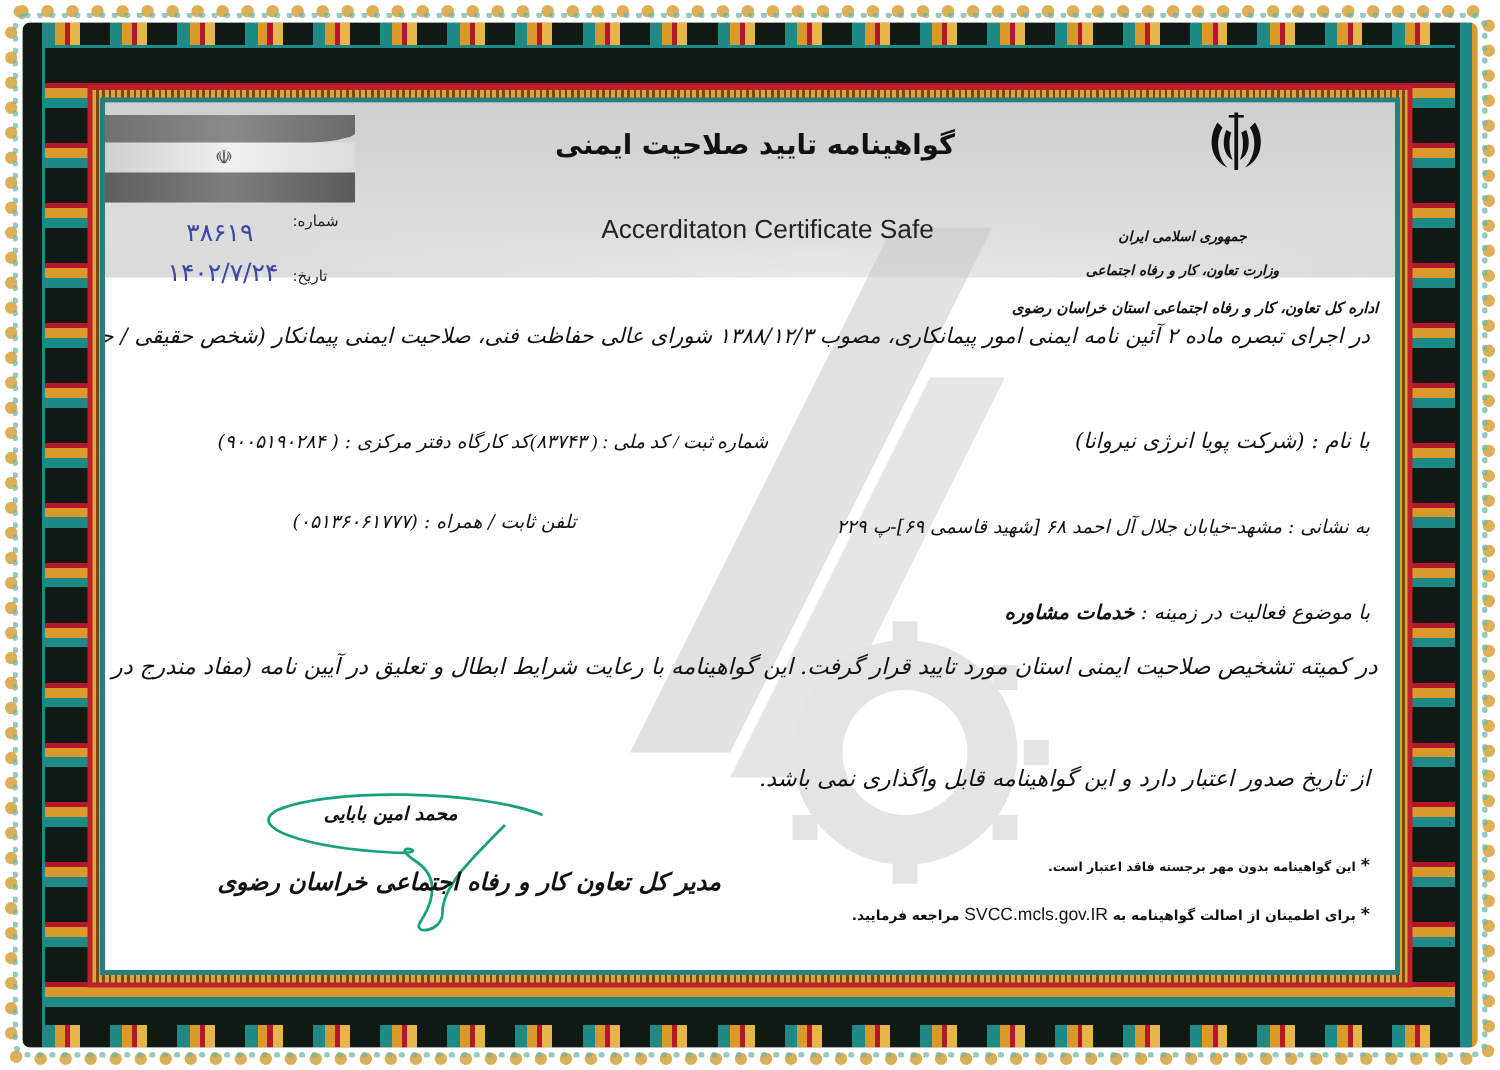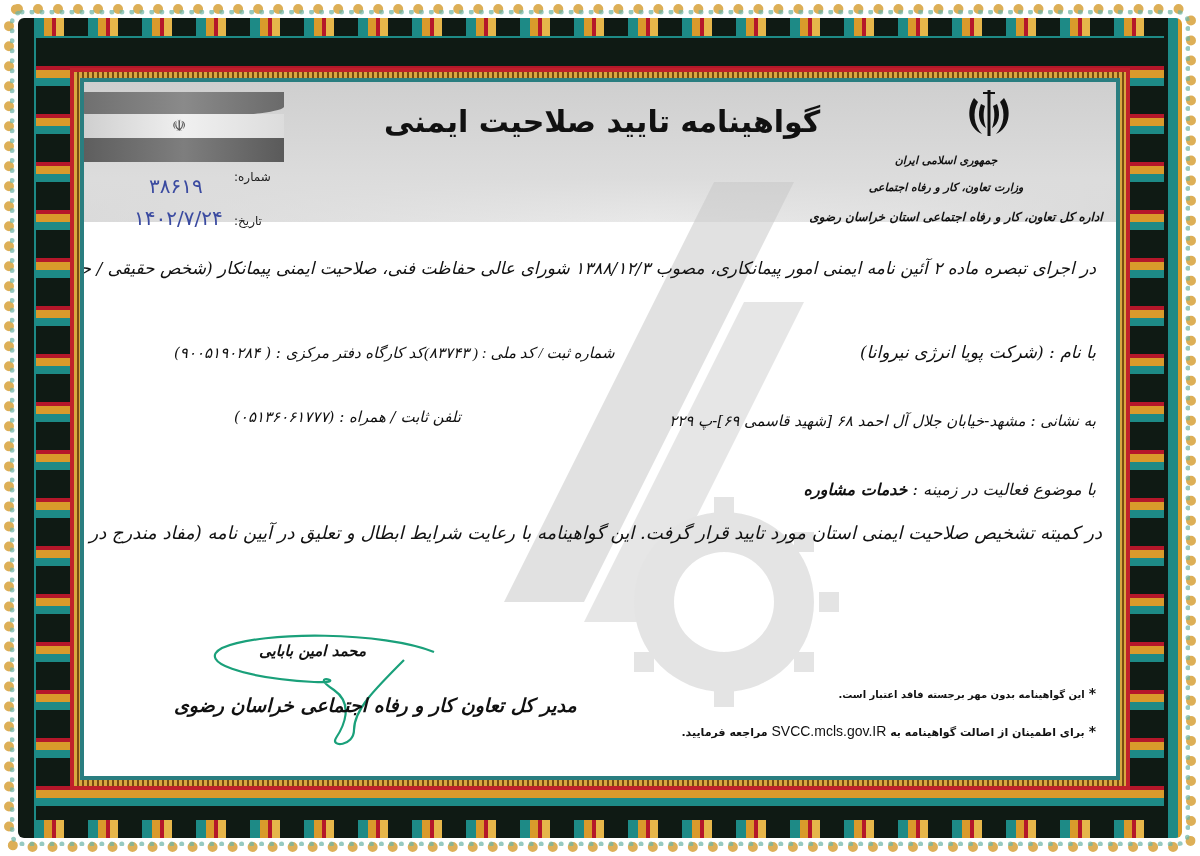--- a/index.html
+++ b/index.html
@@ -30,27 +30,27 @@
 
   .flag { position:absolute; left:0px; top:10px; width:200px; height:72px; }
   .flag .stripe { position:absolute; left:0; width:200px; height:24px; }
   .flag .s1 { top:0; background:linear-gradient(90deg,#707070,#8a8a8a,#6a6a6a); border-radius:0 0 40% 10%; }
   .flag .s2 { top:22px; background:linear-gradient(90deg,#cfcfcf,#f0f0f0,#dcdcdc); }
   .flag .s3 { top:46px; background:linear-gradient(90deg,#5e5e5e,#7e7e7e,#5a5a5a); }
   .flag .emblem { position:absolute; left:88px; top:24px; font-size:16px; color:#555; }
 
   .emblem-right { position:absolute; left:880px; top:6px; width:50px; height:52px; }
 
-  .title-fa { position:absolute; left:300px; top:22px; width:440px; text-align:left; direction:rtl;
-    font-family:"DejaVu Sans", sans-serif; font-weight:bold; font-size:30px; color:#111; letter-spacing:0; }
+  .title-fa { position:absolute; left:300px; top:22px; width:440px; text-align:center; direction:rtl;
+    font-family:"DejaVu Sans", sans-serif; font-weight:bold; font-size:22px; color:#111; letter-spacing:0; }
   .title-en { position:absolute; left:360px; top:90px; width:340px; text-align:center;
     font-family:"Liberation Sans", sans-serif; font-size:21px; color:#222; }
 
   .gov { position:absolute; right:40px; width:260px; text-align:center; direction:rtl;
-    font-family:"DejaVu Serif", serif; font-style:italic; font-weight:bold; color:#111; }
+    font-family:"DejaVu Serif", serif; font-style:italic; font-weight:bold; color:#111;margin-top:29px; }
   .gov.l1 { top:72px; font-size:11px; }
   .gov.l2 { top:99px; font-size:11px; }
   .gov.l3 { top:128px; font-size:12px; right:10px; width:300px; }
 
   .meta-label { position:absolute; direction:rtl; font-size:12px; color:#222; }
   .meta-value { position:absolute; font-family:"DejaVu Sans", sans-serif; font-size:20px; color:#3a4aa0; letter-spacing:2px; }
 
   .line { position:absolute; direction:rtl; font-family:"DejaVu Serif", serif; font-style:italic; color:#111; white-space:nowrap; }
   .l-intro { right:20px; top:176px; font-size:17px; }
   .l-name { right:20px; top:260px; font-size:17px; }
@@ -111,20 +111,21 @@
   <svg class="emblem-right" viewBox="0 0 50 52">
     <path d="M10,10 C2,22 4,40 18,46 C10,38 8,24 14,14 Z" fill="#111"></path>
     <path d="M40,10 C48,22 46,40 32,46 C40,38 42,24 36,14 Z" fill="#111"></path>
     <path d="M17,16 C13,26 15,36 22,40 C19,32 19,24 21,18 Z" fill="#111"></path>
     <path d="M33,16 C37,26 35,36 28,40 C31,32 31,24 29,18 Z" fill="#111"></path>
     <rect x="23.5" y="2" width="3" height="46" fill="#111"></rect>
     <rect x="19" y="4" width="12" height="2" fill="#111"></rect>
   </svg>
 
   <div class="title-fa">گواهینامه تایید صلاحیت ایمنی</div>
+  <div class="title-en">Accerditaton Certificate Safe</div>
 
   <div class="gov l1">جمهوری اسلامی ایران</div>
   <div class="gov l2">وزارت تعاون، کار و رفاه اجتماعی</div>
   <div class="gov l3">اداره کل تعاون، کار و رفاه اجتماعی استان خراسان رضوی</div>
 
   <div class="meta-label" style="left:150px; top:88px;">شماره:</div>
   <div class="meta-value" style="left:65px; top:92px;">۳۸۶۱۹</div>
   <div class="meta-label" style="left:150px; top:132px;">تاریخ:</div>
   <div class="meta-value" style="left:50px; top:124px;">۱۴۰۲/۷/۲۴</div>
 
@@ -151,20 +152,21 @@
     <span>تلفن ثابت / همراه :</span>
     <span>(۰۵۱۳۶۰۶۱۷۷۷)</span>
   </div>
 
   <div class="line l-field">
     <span>با موضوع فعالیت در زمینه :</span>
     <b>خدمات مشاوره</b>
   </div>
 
   <div class="line l-body1">در کمیته تشخیص صلاحیت ایمنی استان مورد تایید قرار گرفت. این گواهینامه با رعایت شرایط ابطال و تعلیق در آیین نامه (مفاد مندرج در ظهر گواهینامه) به مدت دو سال</div>
+  <div class="line l-body2">از تاریخ صدور اعتبار دارد و این گواهینامه قابل واگذاری نمی باشد.</div>
 
   <div class="notes n3">
     <span class="star">*</span><span>برای اطمینان از اصالت گواهینامه به</span>
     <span class="url">SVCC.mcls.gov.IR</span>
     <span>مراجعه فرمایید.</span>
   </div>
   <div class="notes n2">
     <span class="star">*</span><span>این گواهینامه بدون مهر برجسته فاقد اعتبار است.</span>
   </div>
 

